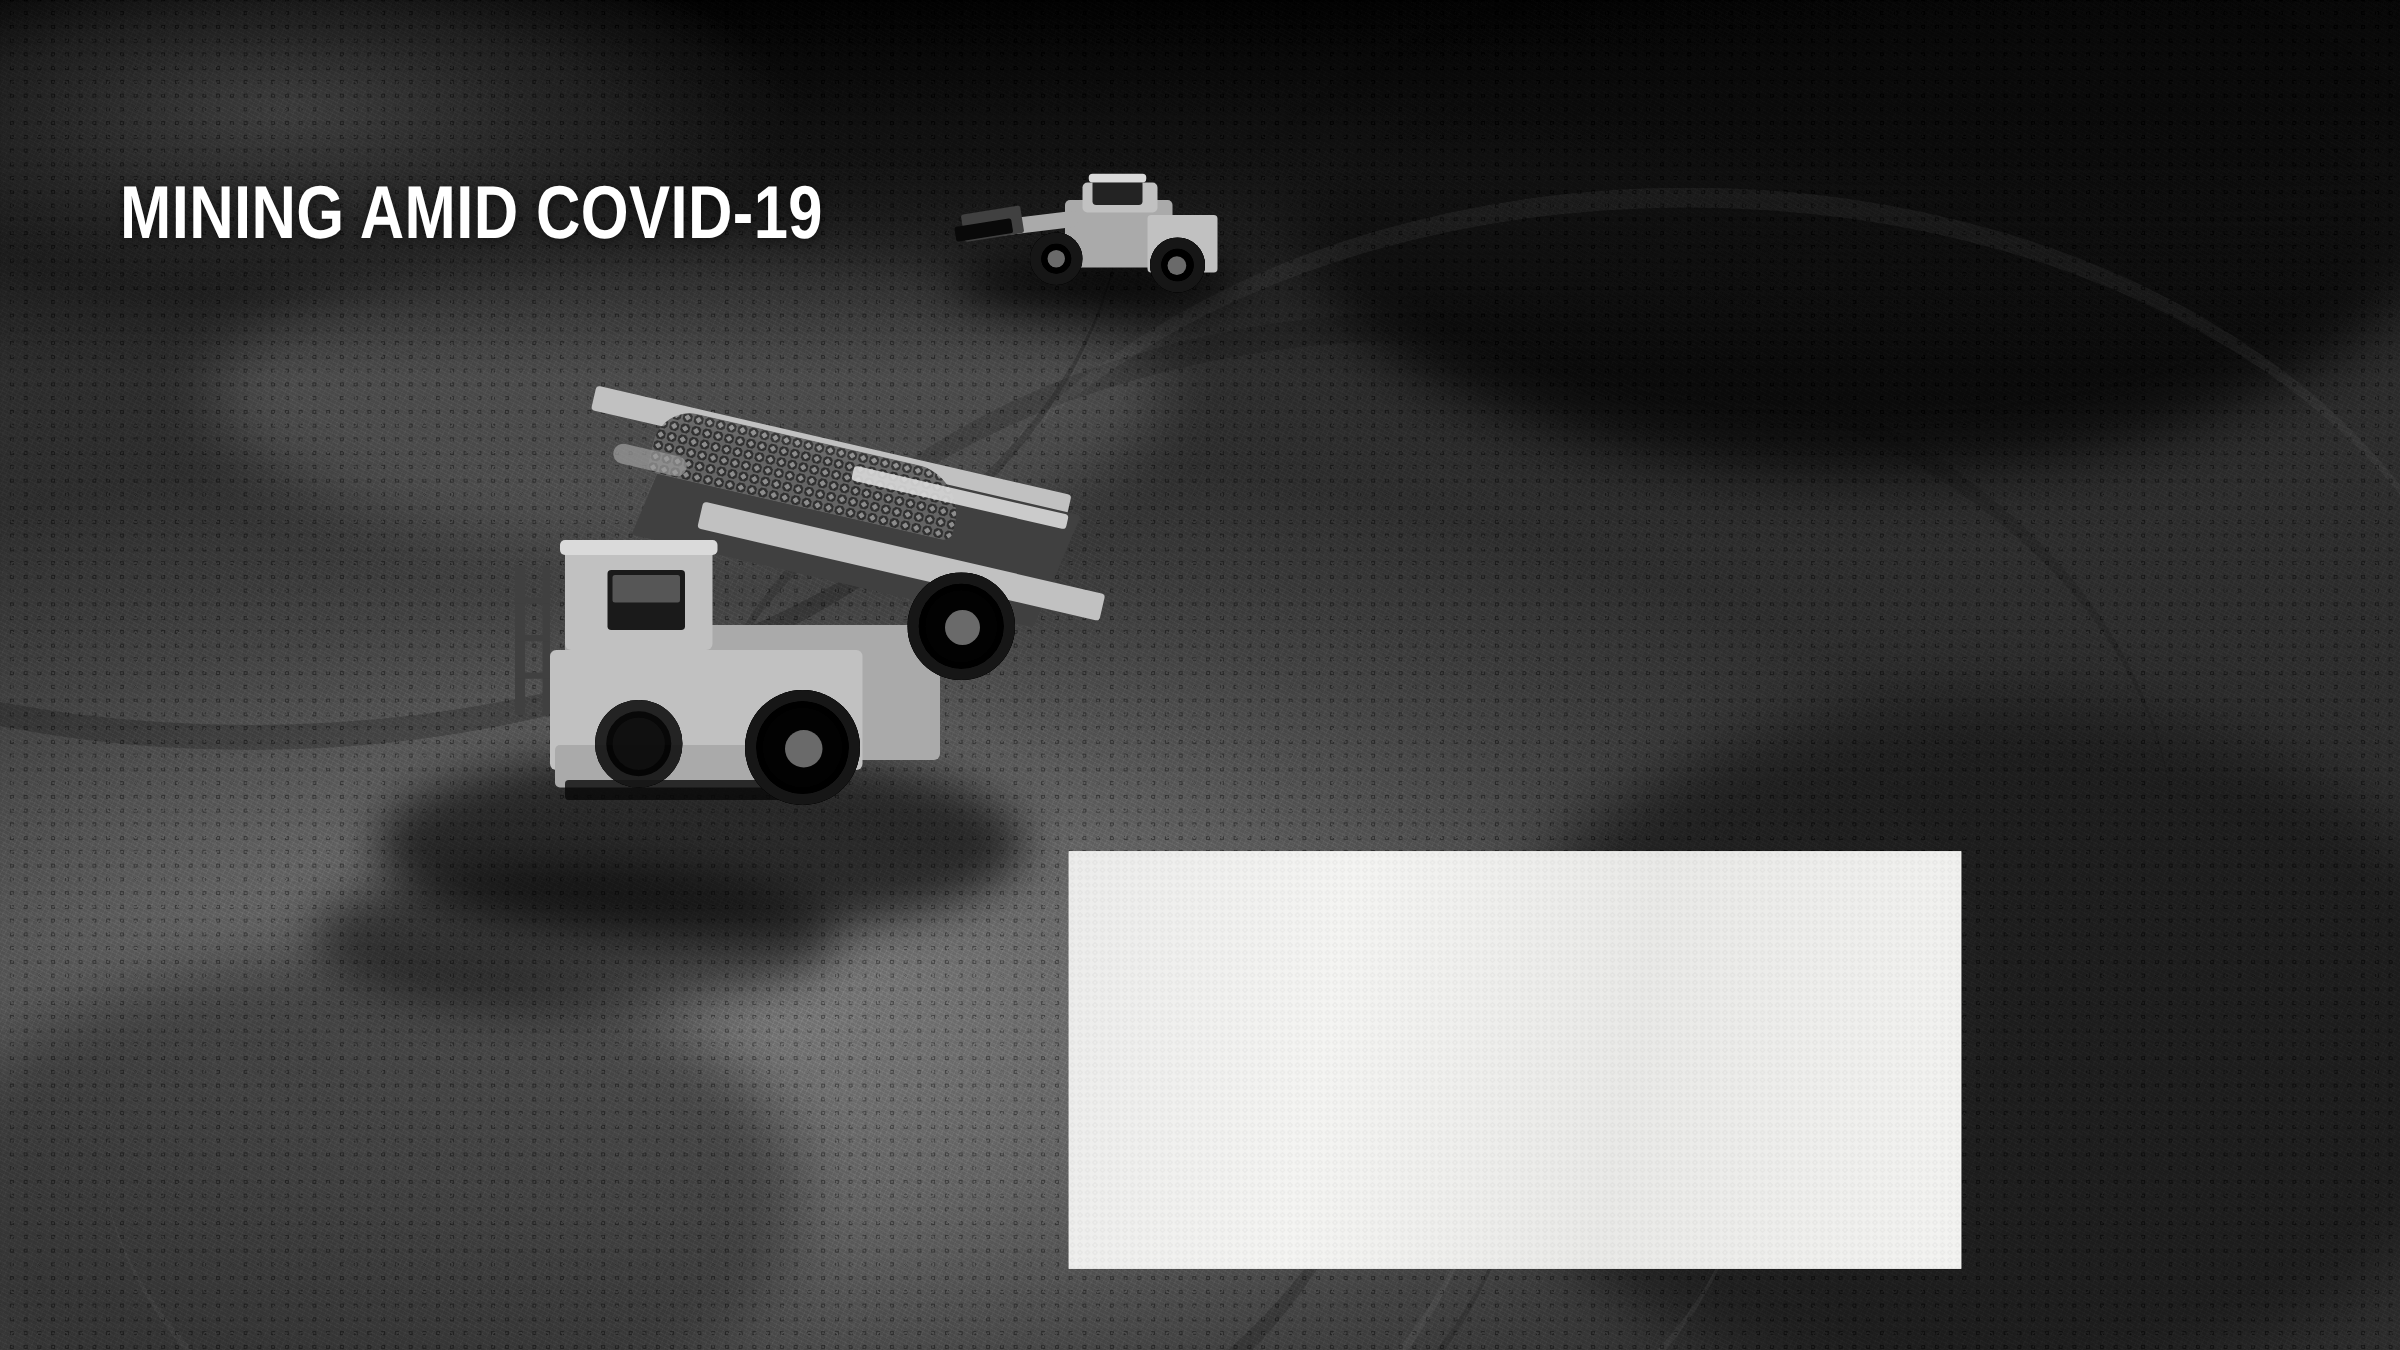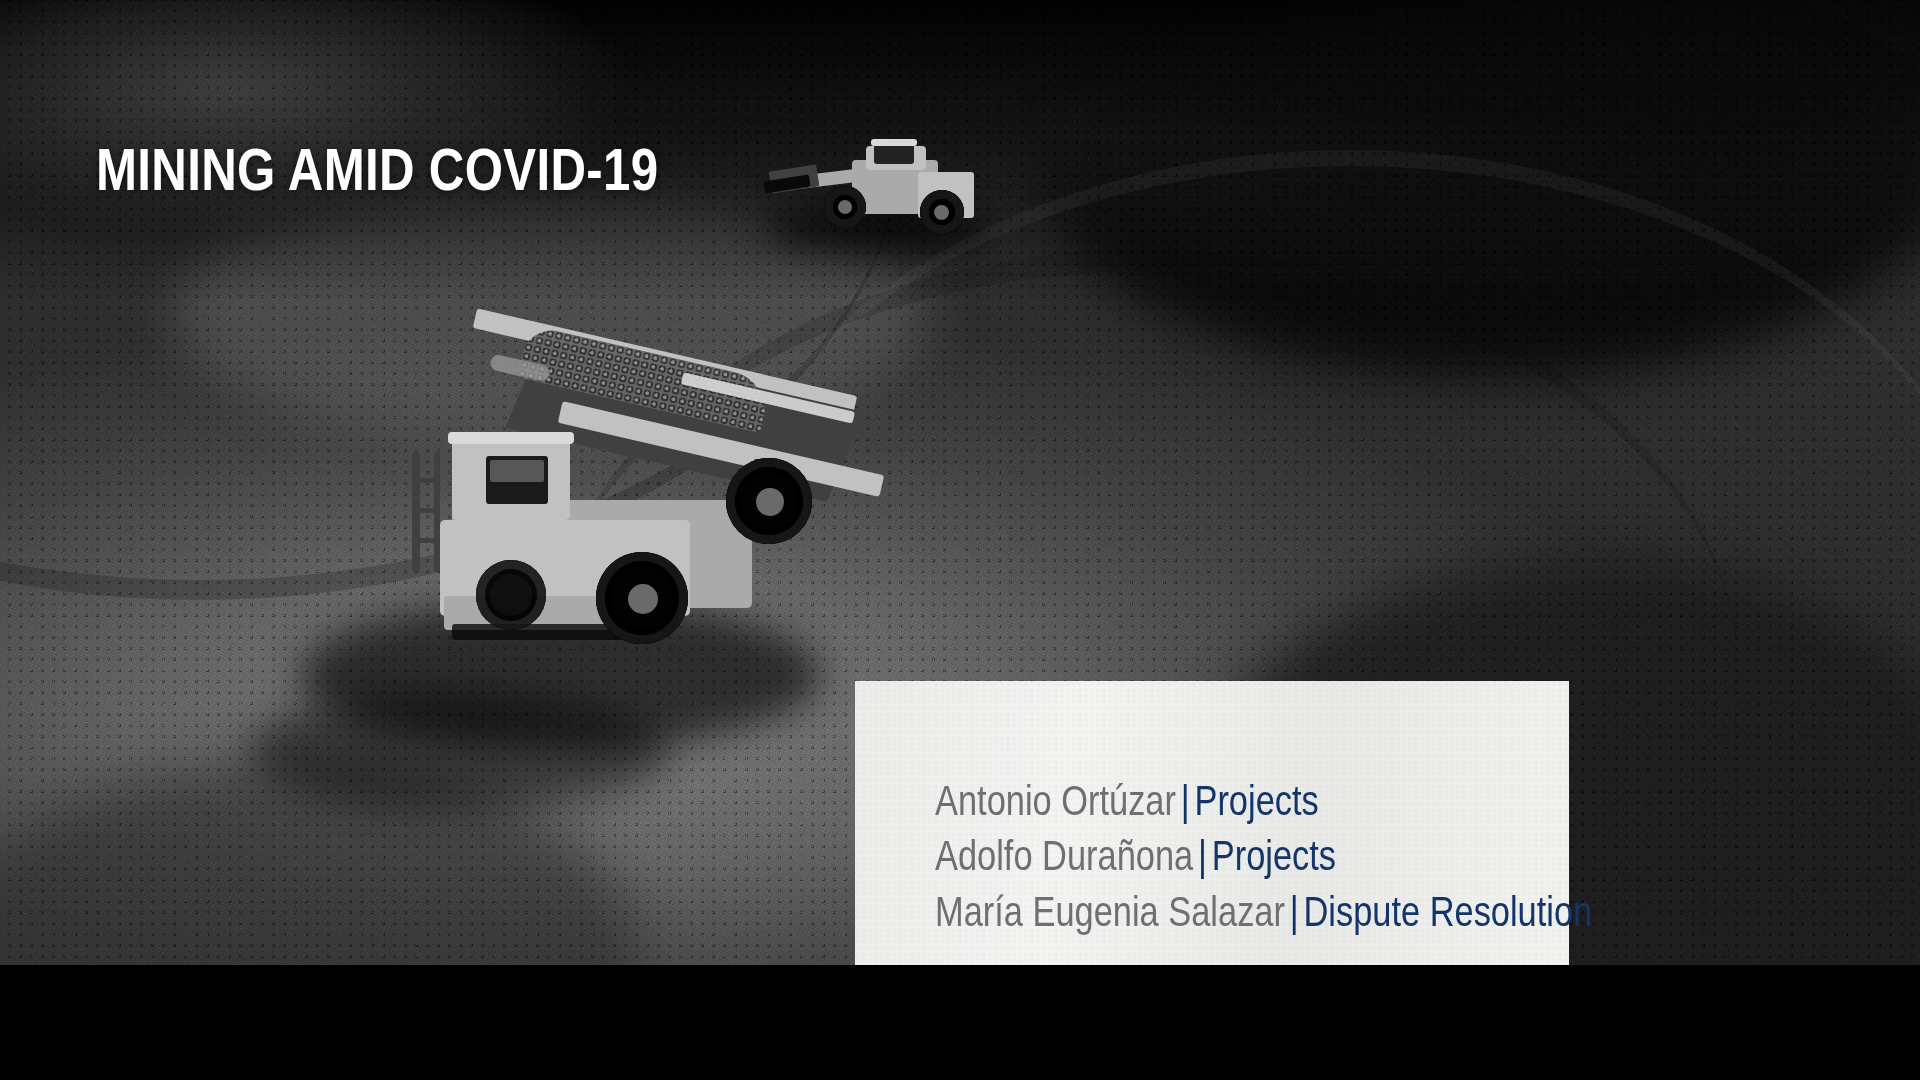--- a/index.html
+++ b/index.html
@@ -1,19 +1,19 @@
 <!DOCTYPE html>
 <html><head>
 <meta charset="utf-8">
 <style>
   html,body{margin:0;padding:0;background:#000;}
   body{width:1920px;height:1080px;overflow:hidden;
        font-family:"Liberation Sans",sans-serif;}
 
-  .banner{position:relative;width:1920px;height:965px;overflow:hidden;
+  .banner{position:relative;width:1920px;height:1080px;overflow:hidden;
           background:#0f172a;}
 
   
   .photo{position:absolute;inset:0;filter:grayscale(100%) contrast(118%);}
 
   .ground{position:absolute;inset:0;
     background:
       radial-gradient(ellipse 58% 42% at 30% 74%, #7e7e7e 0%, #6a6a6a 38%, #4e4e4e 70%, #3b3b3b 100%),
       radial-gradient(ellipse 40% 30% at 76% 12%, #3a3a3a 0%, #2a2a2a 55%, #1e1e1e 100%),
       linear-gradient(160deg,#242424 0%,#343434 22%,#5a5a5a 48%,#6d6d6d 62%,#4a4a4a 82%,#262626 100%);
@@ -169,30 +169,15 @@
       <div class="veh hub" style="left:756px;top:488px;width:28px;height:28px;"></div>
       <div class="veh tire" style="left:476px;top:560px;width:70px;height:70px;opacity:.92;"></div>
     </div>
   </div>
 
   <h1 class="title">MINING AMID COVID-19</h1>
 
   <div class="panel">
 
 
-    <div class="sp-list">
-
-      <div class="sp-row">
-        <span class="sp-name">Antonio Ortúzar</span><span class="sp-sep">|</span><span class="sp-role">Projects</span>
-      </div>
-
-      <div class="sp-row">
-        <span class="sp-name">Adolfo Durañona</span><span class="sp-sep">|</span><span class="sp-role">Projects</span>
-      </div>
-
-      <div class="sp-row">
-        <span class="sp-name">María Eugenia Salazar</span><span class="sp-sep">|</span><span class="sp-role">Dispute Resolution</span>
-      </div>
-
-    </div>
   </div>
 
 </div>
 
 </body></html>

